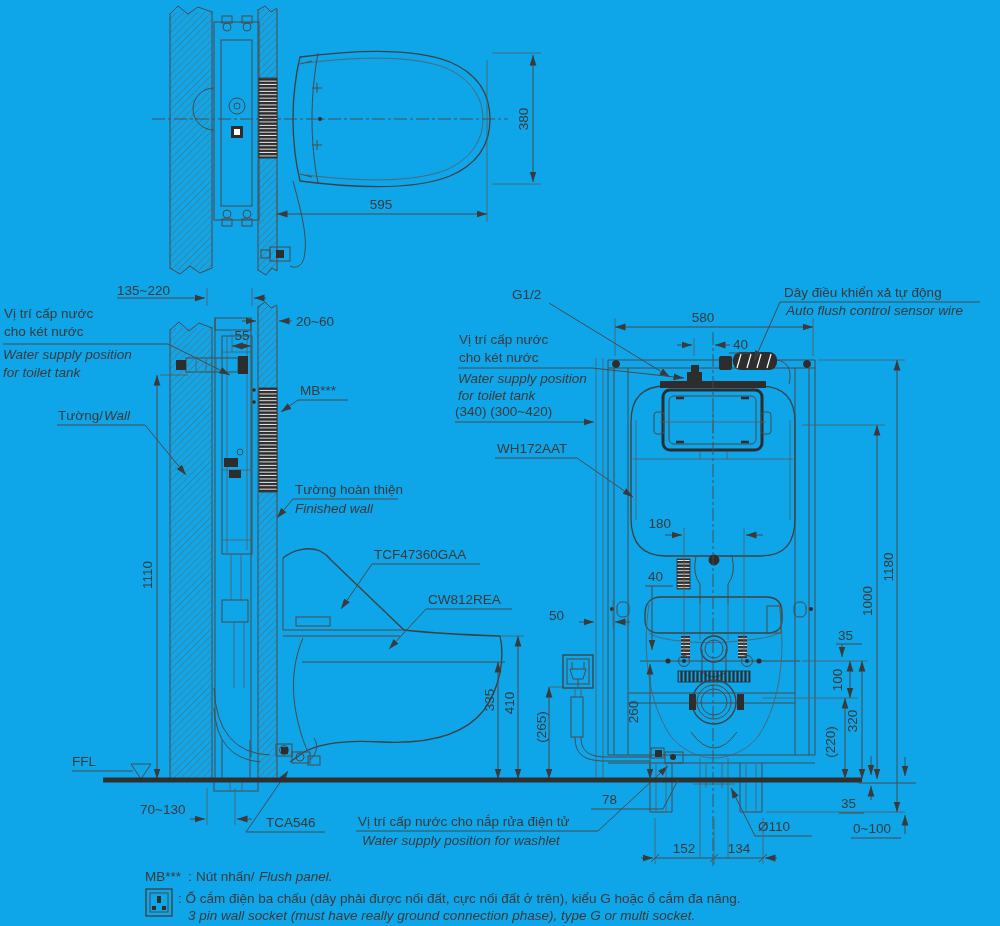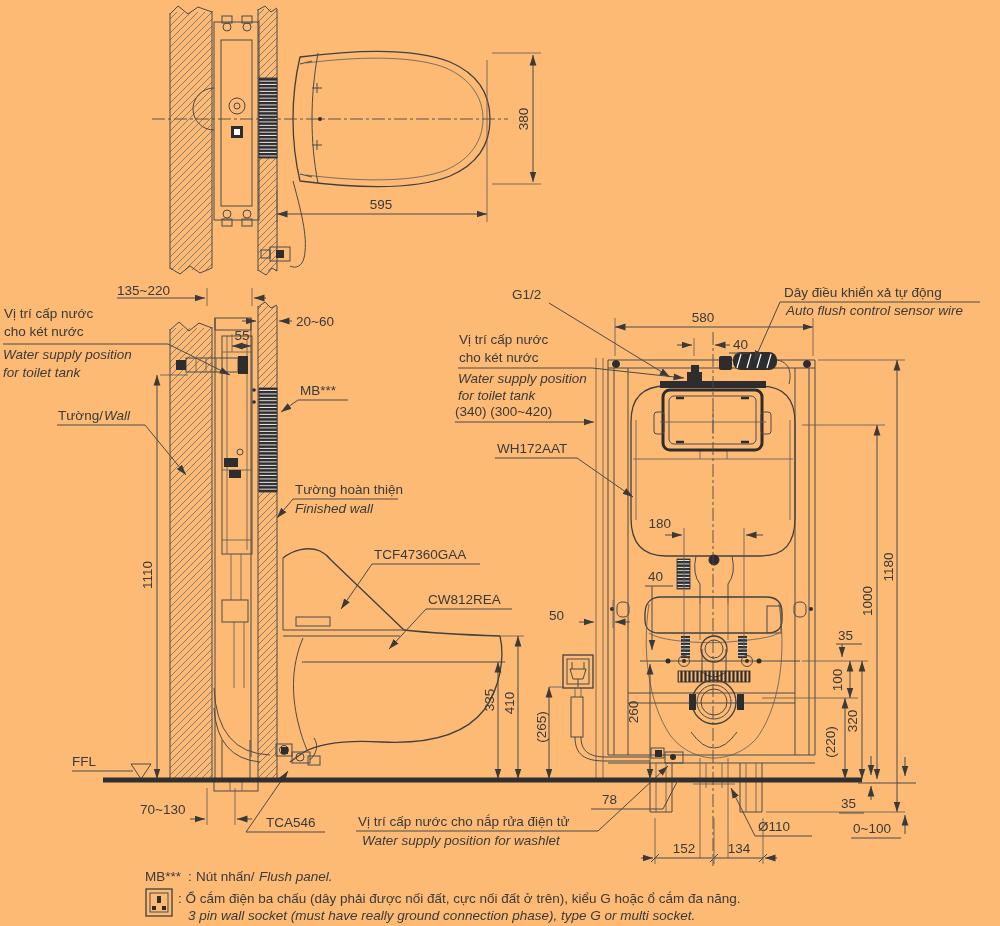--- a/index.html
+++ b/index.html
@@ -1,16 +1,16 @@
 <!DOCTYPE html>
 <html><head>
 <meta charset="utf-8">
 <style>
   html,body{margin:0;padding:0;background:#fff;}
-  .page{position:relative;width:1000px;height:926px;background:#fdba74;overflow:hidden;}
+  .page{position:relative;width:1000px;height:926px;background:#0ea5e9;overflow:hidden;}
   svg{position:absolute;left:0;top:0;}
   .ln{stroke:#4a4a4a;stroke-width:1;fill:none;}
   .ln2{stroke:#404040;stroke-width:1.3;fill:none;}
   .thin{stroke:#5a5a5a;stroke-width:0.8;fill:none;}
   .dk{fill:#2d2d2d;stroke:none;}
   .dko{fill:#2d2d2d;stroke:#2d2d2d;}
   .floor{stroke:#2f2f2f;stroke-width:5;fill:none;}
   .dash{stroke:#4a4a4a;stroke-width:0.9;fill:none;stroke-dasharray:13 3 3 3;}
   .hz{fill:url(#h);stroke:none;}
   text{font-family:"Liberation Sans","DejaVu Sans",sans-serif;font-size:13.5px;fill:#3a3a3a;}

